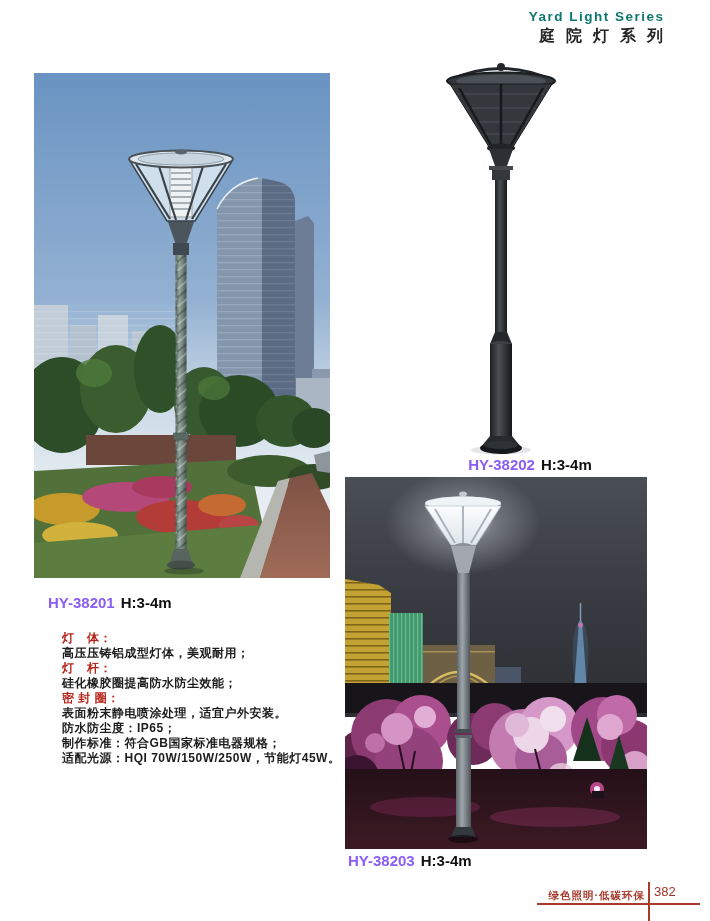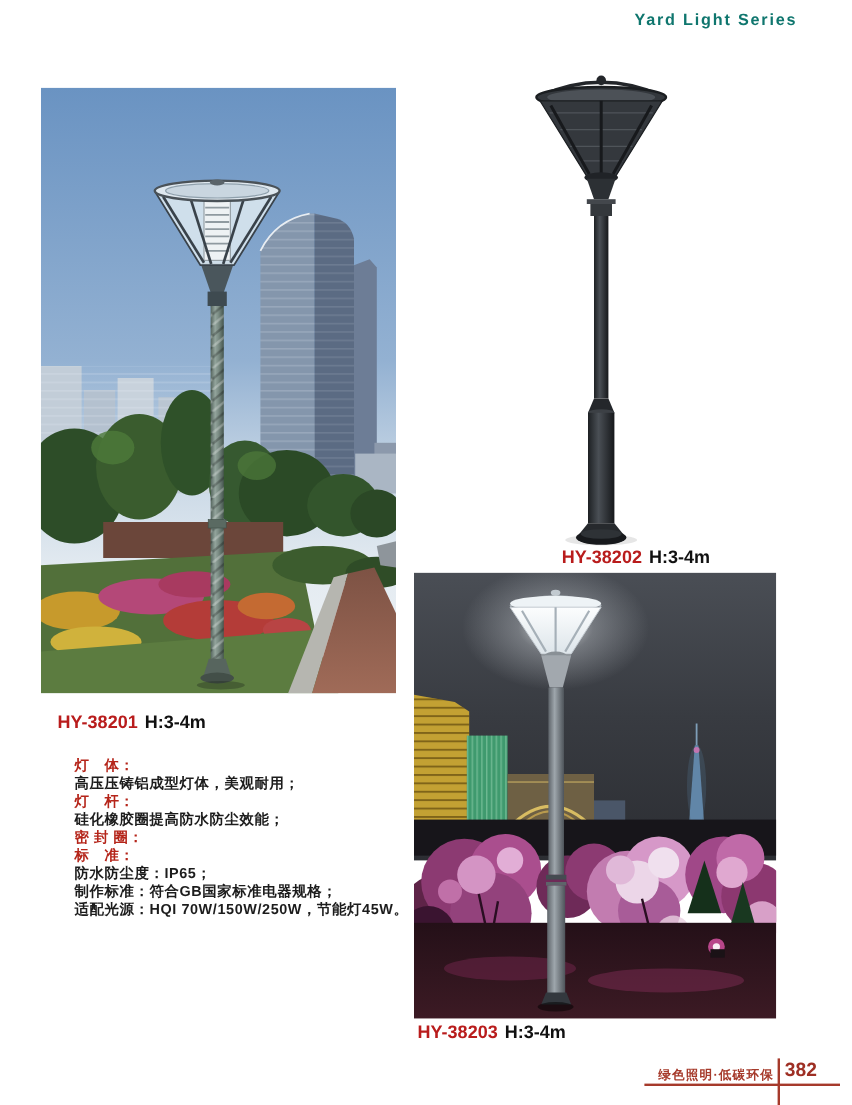--- a/index.html
+++ b/index.html
@@ -14,45 +14,46 @@
 
   
   .photo{position:absolute;overflow:hidden;}
   .photo svg{display:block;}
   .photo1{left:34px;top:73px;width:296px;height:505px;}
   .photo2{left:425px;top:60px;width:210px;height:395px;background:#fff;}
   .photo3{left:345px;top:477px;width:302px;height:372px;}
 
   
   .prod-label{position:absolute;white-space:nowrap;font-size:15px;line-height:18px;}
-  .prod-label .model{color:#b91c1c;font-weight:bold;}
+  .prod-label .model{color:#8b5cf6;font-weight:bold;}
   .prod-label .hgt{color:#111;font-weight:bold;margin-left:6px;text-align:center;}
   .label1{left:48px;top:582px;margin-top:12px;}
   .label2{left:425px;top:456px;width:210px;text-align:center;}
   .label3{left:348px;top:852px;}
 
   
   .specs{position:absolute;left:62px;top:631px;}
   .spec-line{font-size:12px;font-weight:bold;line-height:15px;white-space:nowrap;letter-spacing:0.5px;}
   .spec-label{color:#b5251a;}
   .spec-value{color:#1c1c1c;}
 
   
   .foot-slogan{position:absolute;right:65px;top:889px;font-size:10.5px;font-weight:bold;
                letter-spacing:1px;color:#a63a2b;white-space:nowrap;}
   .foot-vline{position:absolute;left:648px;top:882px;width:2px;height:39px;background:#a63a2b;}
   .foot-underline{position:absolute;left:537px;top:903px;width:163px;height:2px;background:#a63a2b;}
-  .foot-num{position:absolute;left:654px;top:884px;font-size:16px;font-weight:bold;color:#9e2f24;}
+  .foot-num{position:absolute;left:654px;top:884px;font-size:13px;font-weight:normal;color:#9e2f24;}
 </style>
 </head>
 <body>
 
 <div class="page">
 
   <div class="hdr-en">Yard Light Series</div>
+  <div class="hdr-zh">庭院灯系列</div>
 
   <div class="photo photo1">
     <svg width="296" height="505" viewBox="0 0 296 505" xmlns="http://www.w3.org/2000/svg">
       <defs>
         <linearGradient id="sky1" x1="0" y1="0" x2="0" y2="1">
           <stop offset="0" stop-color="#6a93c2"></stop>
             <stop offset="0.45" stop-color="#93b1d2"></stop>
           <stop offset="0.66" stop-color="#ccdae7"></stop>
             <stop offset="0.8" stop-color="#e4ebf1"></stop>
           <stop offset="1" stop-color="#eef2f5"></stop>
@@ -334,21 +335,21 @@
   <div class="prod-label label2"><span class="model">HY-38202</span><span class="hgt">H:3-4m</span></div>
 
   <div class="prod-label label3"><span class="model">HY-38203</span><span class="hgt">H:3-4m</span></div>
 
   <div class="specs">
     <div class="spec-line spec-label">灯　体：</div>
     <div class="spec-line spec-value">高压压铸铝成型灯体，美观耐用；</div>
     <div class="spec-line spec-label">灯　杆：</div>
     <div class="spec-line spec-value">硅化橡胶圈提高防水防尘效能；</div>
     <div class="spec-line spec-label">密 封 圈：</div>
-    <div class="spec-line spec-label">标　准：</div>
+    <div class="spec-line spec-value">表面粉末静电喷涂处理，适宜户外安装。</div>
     <div class="spec-line spec-value">防水防尘度：IP65；</div>
     <div class="spec-line spec-value">制作标准：符合GB国家标准电器规格；</div>
     <div class="spec-line spec-value">适配光源：HQI 70W/150W/250W，节能灯45W。</div>
   </div>
 
   <div class="foot-slogan">绿色照明·低碳环保</div>
   <div class="foot-vline"></div>
   <div class="foot-underline"></div>
   <div class="foot-num">382</div>
 

